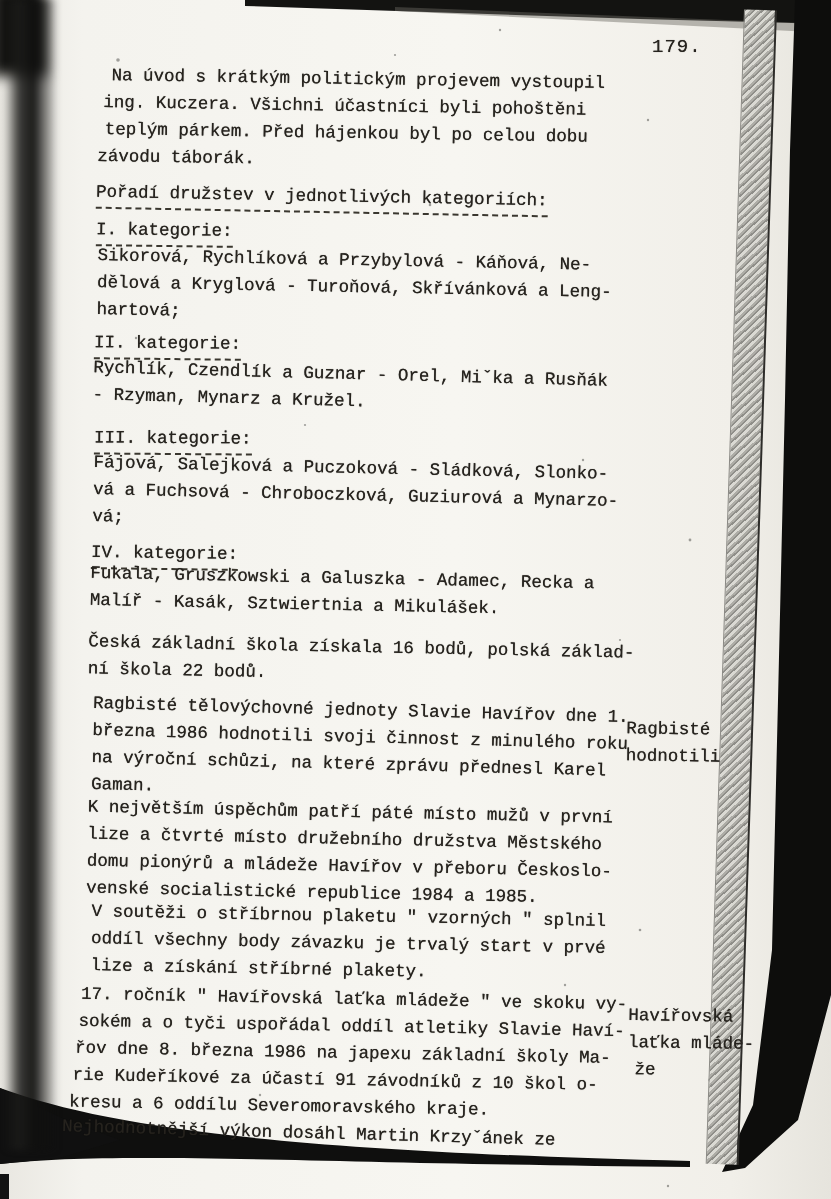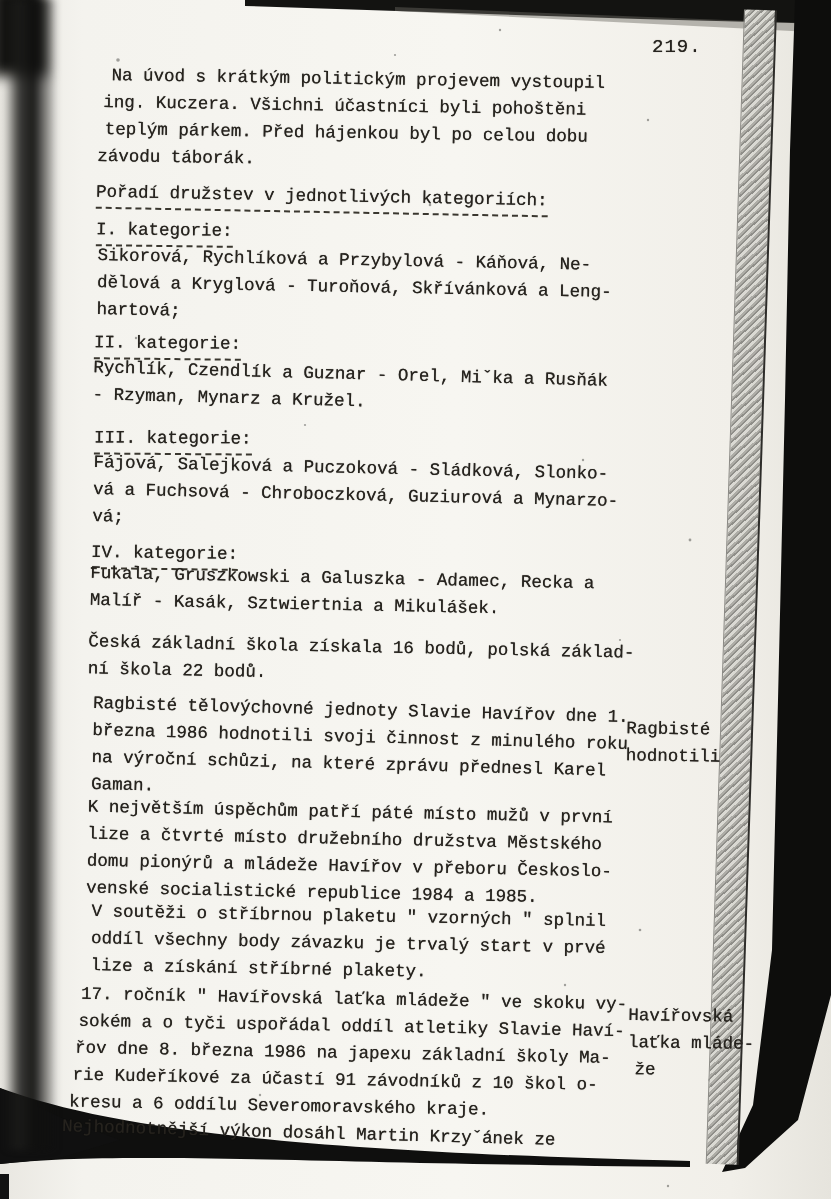--- a/index.html
+++ b/index.html
@@ -86,21 +86,21 @@
         <circle cx="395" cy="55" r="1.1"></circle>
       <circle cx="620" cy="640" r="1.1"></circle>
         <circle cx="668" cy="1186" r="1.2"></circle>
     </g>
   </svg>
 
   <div class="tl-blob"></div>
   <div class="left-band"></div>
   <div class="edge-hatch"></div>
 
-  <div class="pageno">219.</div>
+  <div class="pageno">179.</div>
 
   <div class="blk b0 para">
       <div class="tline">Na úvod s krátkým politickým projevem vystoupil</div>
       <div class="tline">ing. Kuczera. Všichni účastníci byli pohoštěni</div>
       <div class="tline">teplým párkem. Před hájenkou byl po celou dobu</div>
       <div class="tline">závodu táborák.</div>
     </div>
   <div class="blk b1 heading"><div class="tline">Pořadí družstev v jednotlivých kategoriích:</div></div>
   <div class="blk b2 heading"><div class="tline">I. kategorie:</div></div>
   <div class="blk b3 para">

